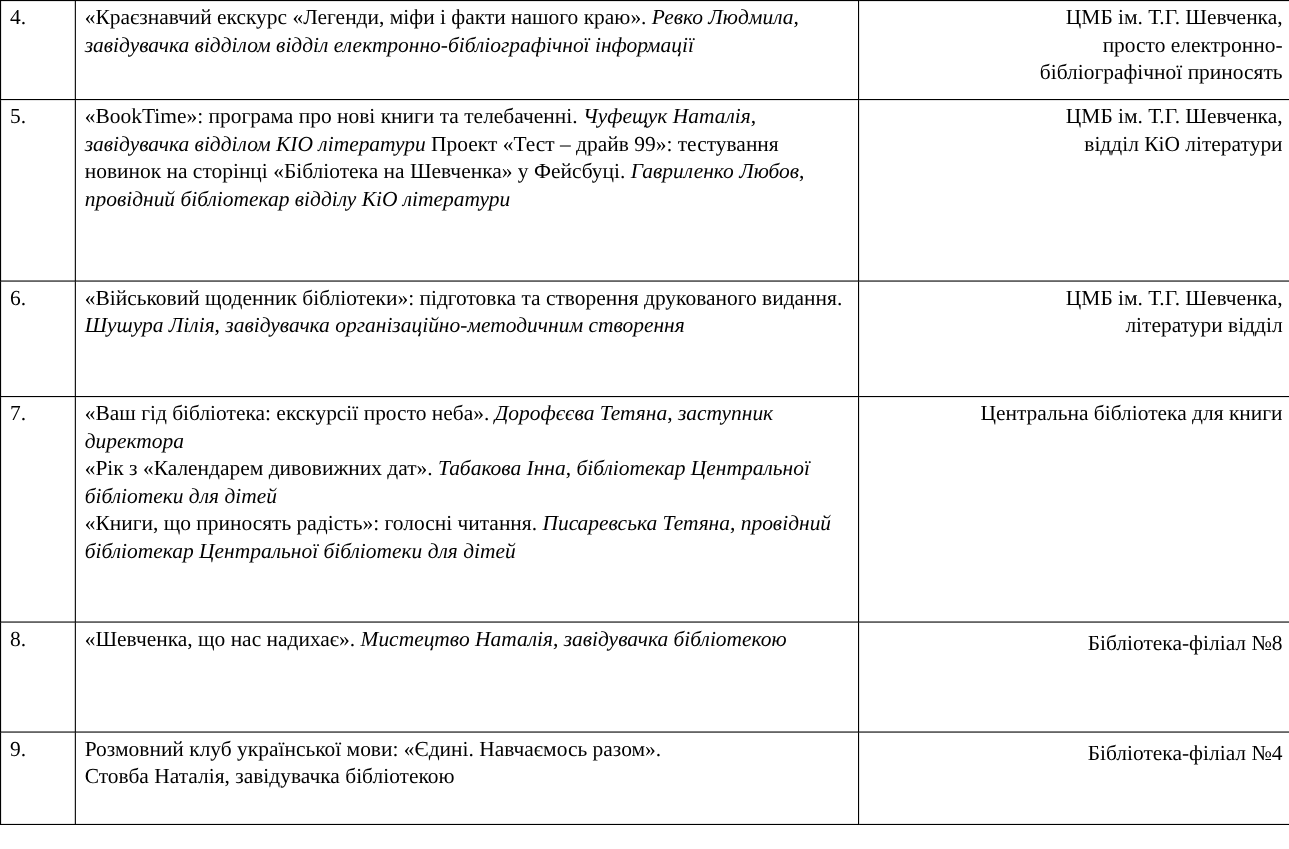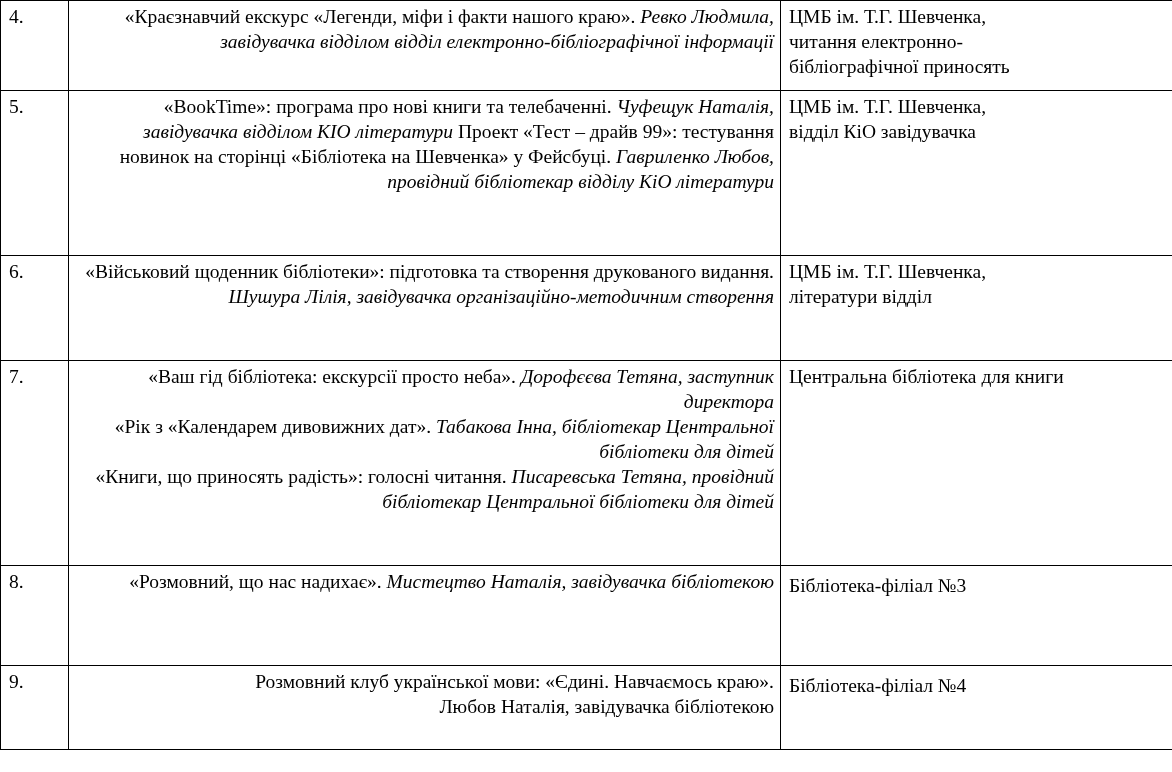--- a/index.html
+++ b/index.html
@@ -29,24 +29,24 @@
   }
   col.c-num { width: 68px; }
   col.c-desc { width: 712px; }
   col.c-place { width: 392px; }
 
   td.num {
     text-align: left;
     padding-left: 12px;
   }
   td.desc {
-    text-align: right;
+    text-align: left;
   }
   td.place {
-    text-align: left;
+    text-align: right;
     vertical-align: middle;
     font-family: Liberation Serif, serif;
   }
   .ital {
     font-style: italic;
   }
   .line { display: block; }
   .cell-inner { display: block; }
   .place-inner { display: block; }
 </style>
@@ -61,34 +61,34 @@
   </colgroup>
   <tbody>
     <tr style="height:90px">
       <td class="num">4.</td>
       <td class="desc">
           <span class="cell-inner"><span>«Краєзнавчий екскурс «Легенди, міфи і факти нашого краю».</span><span class="ital"> Ревко Людмила, завідувачка відділом відділ електронно-бібліографічної інформації</span></span>
         </td>
       <td class="place">
           <span class="place-inner">
             <span class="line">ЦМБ ім. Т.Г. Шевченка,</span>
-            <span class="line">читання електронно-</span>
+            <span class="line">просто електронно-</span>
             <span class="line">бібліографічної приносять</span>
           </span>
         </td>
     </tr>
     <tr style="height:165px">
       <td class="num">5.</td>
       <td class="desc">
           <span class="cell-inner"><span>«BookTime»: програма про нові книги та телебаченні.</span><span class="ital"> Чуфещук Наталія, завідувачка відділом КІО літератури</span><span> Проект «Тест – драйв 99»: тестування новинок на сторінці «Бібліотека на Шевченка» у Фейсбуці.</span><span class="ital"> Гавриленко Любов, провідний бібліотекар відділу КіО літератури</span></span>
         </td>
       <td class="place">
           <span class="place-inner">
             <span class="line">ЦМБ ім. Т.Г. Шевченка,</span>
-            <span class="line">відділ КіО завідувачка</span>
+            <span class="line">відділ КіО літератури</span>
           </span>
         </td>
     </tr>
     <tr style="height:105px">
       <td class="num">6.</td>
       <td class="desc">
           <span class="cell-inner"><span>«Військовий щоденник бібліотеки»: підготовка та створення друкованого видання.</span><span class="ital"> Шушура Лілія, завідувачка організаційно-методичним створення</span></span>
         </td>
       <td class="place">
           <span class="place-inner">
@@ -104,32 +104,32 @@
         </td>
       <td class="place">
           <span class="place-inner">
             <span class="line">Центральна бібліотека для книги</span>
           </span>
         </td>
     </tr>
     <tr style="height:100px">
       <td class="num">8.</td>
       <td class="desc">
-          <span class="cell-inner"><span>«Розмовний, що нас надихає».</span><span class="ital"> Мистецтво Наталія, завідувачка бібліотекою</span></span>
+          <span class="cell-inner"><span>«Шевченка, що нас надихає».</span><span class="ital"> Мистецтво Наталія, завідувачка бібліотекою</span></span>
         </td>
       <td class="place" style="vertical-align:top;padding-top:8px">
           <span class="place-inner">
-            <span class="line">Бібліотека-філіал №3</span>
+            <span class="line">Бібліотека-філіал №8</span>
           </span>
         </td>
     </tr>
     <tr style="height:84px">
       <td class="num">9.</td>
       <td class="desc">
-          <span class="cell-inner"><span>Розмовний клуб української мови: «Єдині. Навчаємось краю».</span><br><span>Любов Наталія, завідувачка бібліотекою</span></span>
+          <span class="cell-inner"><span>Розмовний клуб української мови: «Єдині. Навчаємось разом».</span><br><span>Стовба Наталія, завідувачка бібліотекою</span></span>
         </td>
       <td class="place" style="vertical-align:top;padding-top:8px">
           <span class="place-inner">
             <span class="line">Бібліотека-філіал №4</span>
           </span>
         </td>
     </tr>
   </tbody>
 </table>
 

